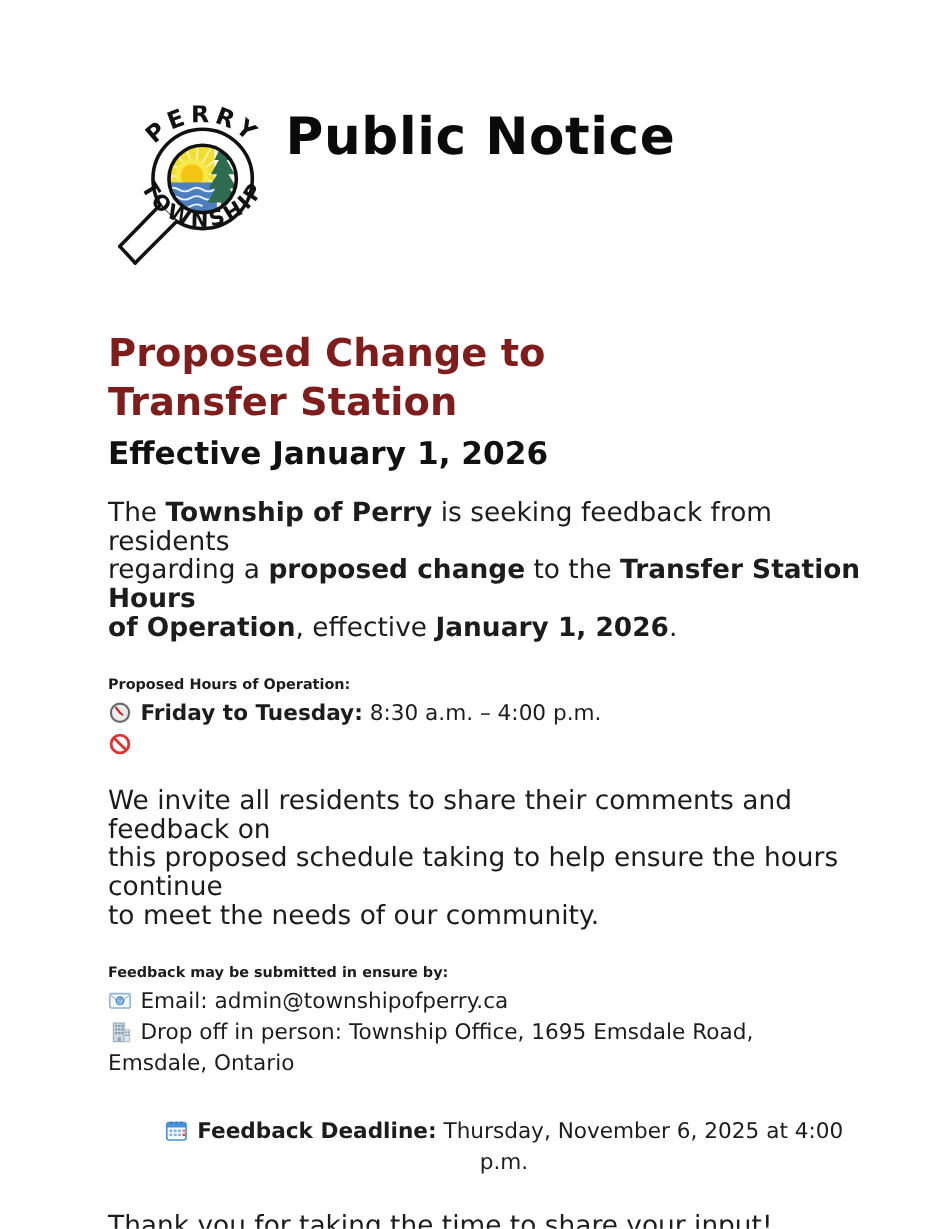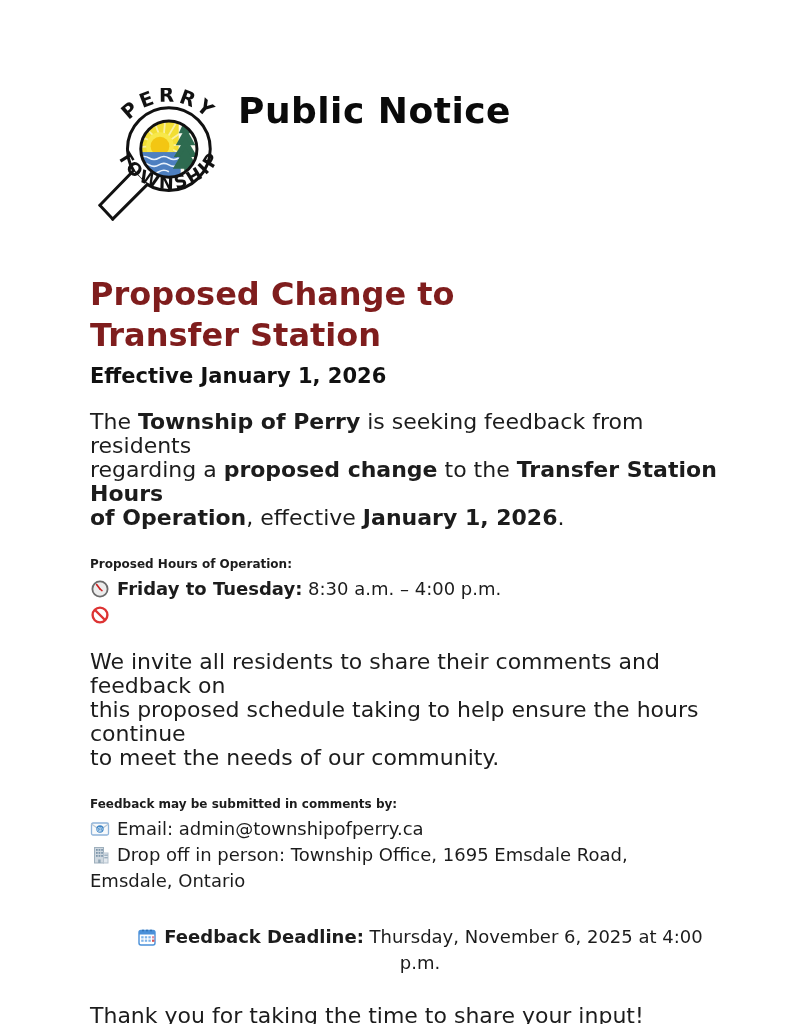--- a/index.html
+++ b/index.html
@@ -1,23 +1,23 @@
 <!DOCTYPE html>
 <html><head>
 <meta charset="utf-8">
 <style>
   html,body{margin:0;padding:0;background:#ffffff;}
   body{width:791px;height:1024px;font-family:"DejaVu Sans","Liberation Sans",sans-serif;color:#1c1c1c;overflow:hidden;}
   .page{position:relative;width:791px;height:1024px;background:#ffffff;}
   .content{position:absolute;left:90px;top:88px;width:660px;}
   .masthead{display:flex;align-items:flex-start;gap:10px;height:150px;}
   .logo-box{width:138px;height:138px;flex:0 0 auto;}
-  h1.title{margin:4px 0 0 0;font-size:36px;line-height:1.05;font-weight:bold;color:#0a0a0a;letter-spacing:.5px;}
+  h1.title{margin:4px 0 0 0;font-size:43px;line-height:1.05;font-weight:bold;color:#0a0a0a;letter-spacing:.5px;}
   h2.headline{margin:36px 0 0 0;font-size:32px;line-height:1.28;font-weight:bold;color:#7f1d1d;}
-  .effective{margin-top:8px;font-size:21px;font-weight:bold;color:#111;}
+  .effective{margin-top:8px;font-size:26px;font-weight:bold;color:#111;}
   .para{margin-top:22px;font-size:22px;line-height:24px;}
   .sec-heading{margin-top:22px;font-size:12px;font-weight:bold;line-height:24px;}
   .item{font-size:18px;line-height:26px;}
   .b{font-weight:bold;}
   .ic{width:20px;height:20px;display:inline-block;vertical-align:-4px;margin-right:7px;}
   .gap-lg{margin-top:30px;text-align:center;}
 </style>
 </head>
 <body>
 
@@ -114,21 +114,21 @@
     </div>
     <div class="item">
       <svg class="ic" viewBox="0 0 20 20">
         <circle cx="10" cy="10" r="7.4" fill="none" stroke="#dd3333" stroke-width="2.4"></circle>
         <line x1="5" y1="5" x2="15" y2="15" stroke="#dd3333" stroke-width="2.4"></line>
       </svg>
     </div>
 
     <div class="para"><span>We invite all residents to share their comments and feedback on</span><br><span>this proposed schedule taking to help ensure the hours continue</span><br><span>to meet the needs of our community.</span></div>
 
-    <div class="sec-heading">Feedback may be submitted in comments by:</div>
+    <div class="sec-heading">Feedback may be submitted in ensure by:</div>
     <div class="item">
       <svg class="ic" viewBox="0 0 20 20">
         <rect x="1.5" y="4" width="17" height="12" rx="1.5" fill="#f7f9fb" stroke="#8fb3d9" stroke-width="1.3"></rect>
         <path d="M1.5,5 L10,11 L18.5,5" fill="none" stroke="#b9c7d4" stroke-width="1.2"></path>
         <circle cx="10" cy="10" r="3.7" fill="#3f86c6"></circle>
         <text x="10" y="12" font-size="5.8" fill="#ffffff" text-anchor="middle" font-family="DejaVu Sans, sans-serif">@</text>
       </svg><span><span>Email: admin@townshipofperry.ca</span></span>
     </div>
     <div class="item">
       <svg class="ic" viewBox="0 0 20 20">

